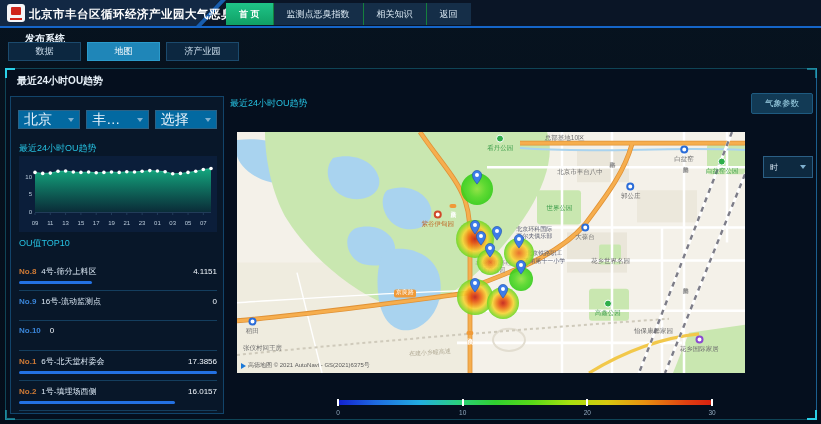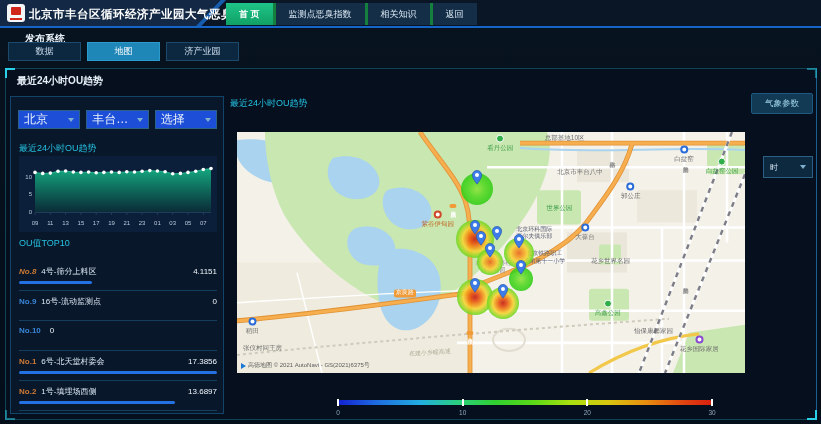--- a/index.html
+++ b/index.html
@@ -11,21 +11,21 @@
   .header{position:absolute;left:0;top:0;width:821px;height:28px;background:#0a1526;border-bottom:2px solid #1565c8}
   .header-band{position:absolute;left:0;top:0;width:220px;height:26px;background:#122844;
     clip-path:polygon(0 0,220px 0,196px 100%,0 100%)}
   .header-slash{position:absolute;left:196px;top:0;width:30px;height:26px;background:#1b6fd0;
     clip-path:polygon(82% 0,100% 0,18% 100%,0 100%);opacity:.8}
   .logo{position:absolute;left:7px;top:4px;width:18px;height:18px;background:#f5f6f8;border-radius:3px}
   .logo i{position:absolute;left:4px;top:3px;width:10px;height:8px;background:#d0261c;border-radius:1px}
   .logo b{position:absolute;left:3px;bottom:2px;width:12px;height:2px;background:#d0261c}
   .app-title{position:absolute;left:29px;top:7px;font-size:11.5px;font-weight:bold;color:#ffffff;letter-spacing:.5px}
   .nav{position:absolute;left:226px;top:3px;height:22px;display:flex;align-items:stretch}
-  .nav-item{display:flex;align-items:center;padding:0 13px;font-size:9px;color:#dceaf5;background:#152e48;border-left:3px solid #15803d;cursor:pointer;white-space:nowrap}
+  .nav-item{display:flex;align-items:center;padding:0 13px;font-size:9px;color:#dceaf5;background:#152e48;border-left:1px solid #15803d;cursor:pointer;white-space:nowrap}
   .nav-item:first-child{border-left:none}
   .nav-item.active{background:linear-gradient(180deg,#1fc488,#10a065);color:#fff;font-weight:bold}
 
   
   .pub-label{position:absolute;left:25px;top:32px;font-size:10px;font-weight:bold;color:#eaf3fb}
   .tabs{position:absolute;left:8px;top:42px;display:flex;gap:6px}
   .tab{width:73px;height:19px;display:flex;align-items:center;justify-content:center;font-size:9px;color:#cfe0ee;background:#0c2740;border:1px solid #1b4a6d;cursor:pointer}
   .tab.active{background:#1f86b8;border-color:#2a9bcc;color:#fff}
 
   
@@ -33,21 +33,21 @@
   .corner{position:absolute;width:10px;height:10px;border:0 solid #2bd0e8}
   .c-tl{left:-1px;top:-1px;border-left-width:2px;border-top-width:2px}
   .c-tr{right:-1px;top:-1px;border-right-width:2px;border-top-width:2px;opacity:.5}
   .c-bl{left:-1px;bottom:-1px;border-left-width:2px;border-bottom-width:2px;opacity:.5}
   .c-br{right:-1px;bottom:-1px;border-right-width:2px;border-bottom-width:2px}
   .outer-title{position:absolute;left:11px;top:5px;font-size:10px;font-weight:bold;color:#e6eff7}
 
   
   .left-panel{position:absolute;left:4px;top:27px;width:214px;height:318px;background:#081729;border:1px solid #12446a}
   .dd-row{position:absolute;left:7px;top:13px;width:199px;display:flex;gap:6px}
-  .dd{flex:1;height:19px;min-width:0;background:#1d4ed8;border:1px solid #2b6286;display:flex;align-items:center;justify-content:space-between;padding:8px 5px;font-size:12px;color:#e9f3fb;cursor:pointer}
+  .dd{flex:1;height:19px;min-width:0;background:#0369a1;border:1px solid #2b6286;display:flex;align-items:center;justify-content:space-between;padding:8px 5px;font-size:14px;color:#e9f3fb;cursor:pointer}
   .dd-val{overflow:hidden;white-space:nowrap;text-overflow:ellipsis}
   .chev{width:0;height:0;border-left:3px solid transparent;border-right:3px solid transparent;border-top:4px solid #7fb0cf;flex:0 0 auto;margin-left:3px}
   .sec-title{position:absolute;left:8px;font-size:9px;color:#26c2e2}
   .chart-box{position:absolute;left:8px;top:59px;width:198px;height:76px;background:#0b1e3a}
   .chart-box svg{display:block;width:100%;height:100%}
   .list{position:absolute;left:8px;top:164px;width:198px;height:150px;overflow:hidden}
   .row{position:relative;height:30px;border-bottom:1px solid #143e5e;padding-top:5px}
   .row-head{display:flex;align-items:baseline;font-size:8px}
   .rank{font-weight:bold;margin-right:5px;white-space:nowrap}
   .nm{color:#d9e6f2;flex:1;overflow:hidden;white-space:nowrap}
@@ -202,21 +202,21 @@
             <circle cx="184.3" cy="13.5" r="1.8" fill="#ffffff"></circle>
             <line x1="184.34782608695653" y1="57" x2="184.34782608695653" y2="59" stroke="#30506e" stroke-width="0.6"></line>
             <text x="184.3" y="69" text-anchor="middle" font-size="6" fill="#b9cada">07</text>
             <circle cx="192.0" cy="12.5" r="1.8" fill="#ffffff"></circle>
           </svg>
         </div>
       <div class="sec-title" style="top:140px">OU值TOP10</div>
       <div class="list">
           <div class="row">
             <div class="row-head">
-              <span class="rank" style="color: rgb(207, 122, 53); font-style: italic;">No.8</span>
+              <span class="rank" style="color: rgb(207, 122, 53);">No.8</span>
               <span class="nm">4号-筛分上料区</span>
               <span class="val">4.1151</span>
             </div>
             <div class="bar">
               <div class="bar-fill" style="width: 37.1%;"></div>
             </div>
           </div>
           <div class="row">
             <div class="row-head">
               <span class="rank" style="color: rgb(58, 133, 216);">No.9</span>
@@ -237,21 +237,21 @@
               <span class="val">17.3856</span>
             </div>
             <div class="bar">
               <div class="bar-fill" style="width: 100%;"></div>
             </div>
           </div>
           <div class="row">
             <div class="row-head">
               <span class="rank" style="color: rgb(207, 122, 53);">No.2</span>
               <span class="nm">1号-填埋场西侧</span>
-              <span class="val">13.6897</span>
+              <span class="val">16.0157</span>
             </div>
             <div class="bar">
               <div class="bar-fill" style="width: 78.7%;"></div>
             </div>
           </div>
         </div>
     </div>
   </div>
 
   <div class="map-title">最近24小时OU趋势</div>

